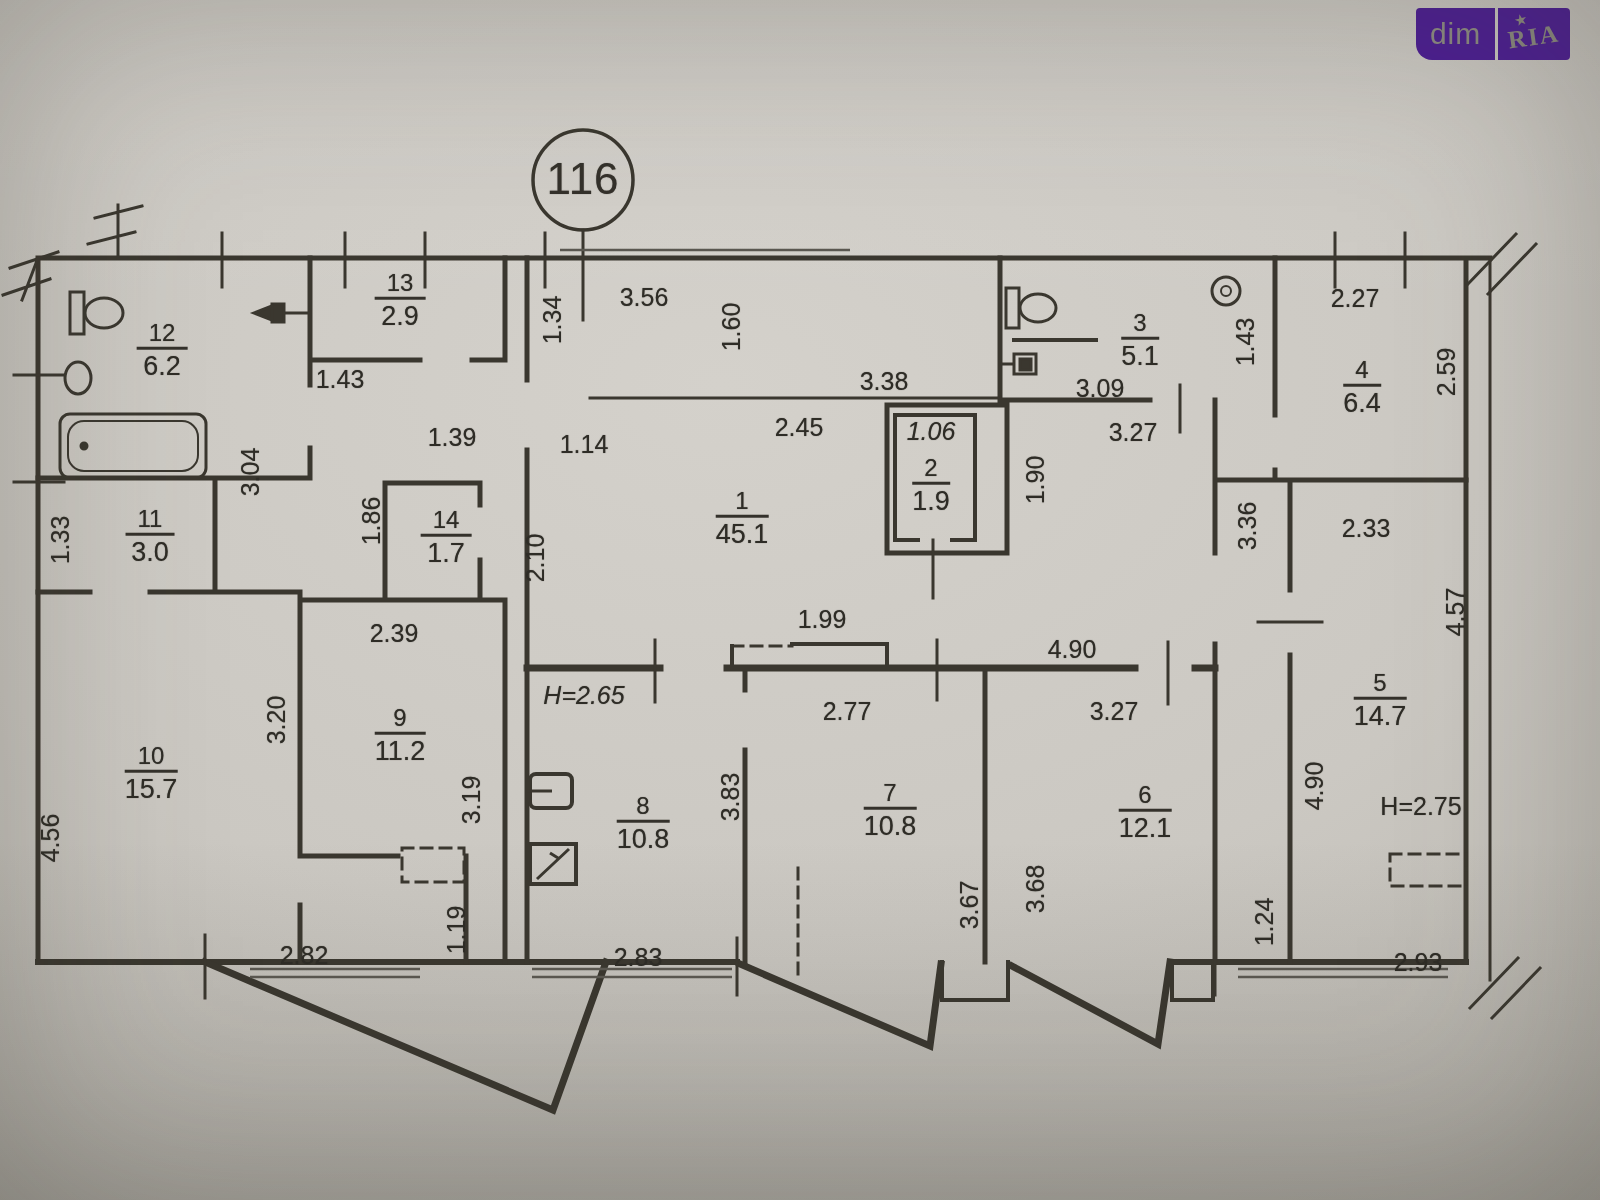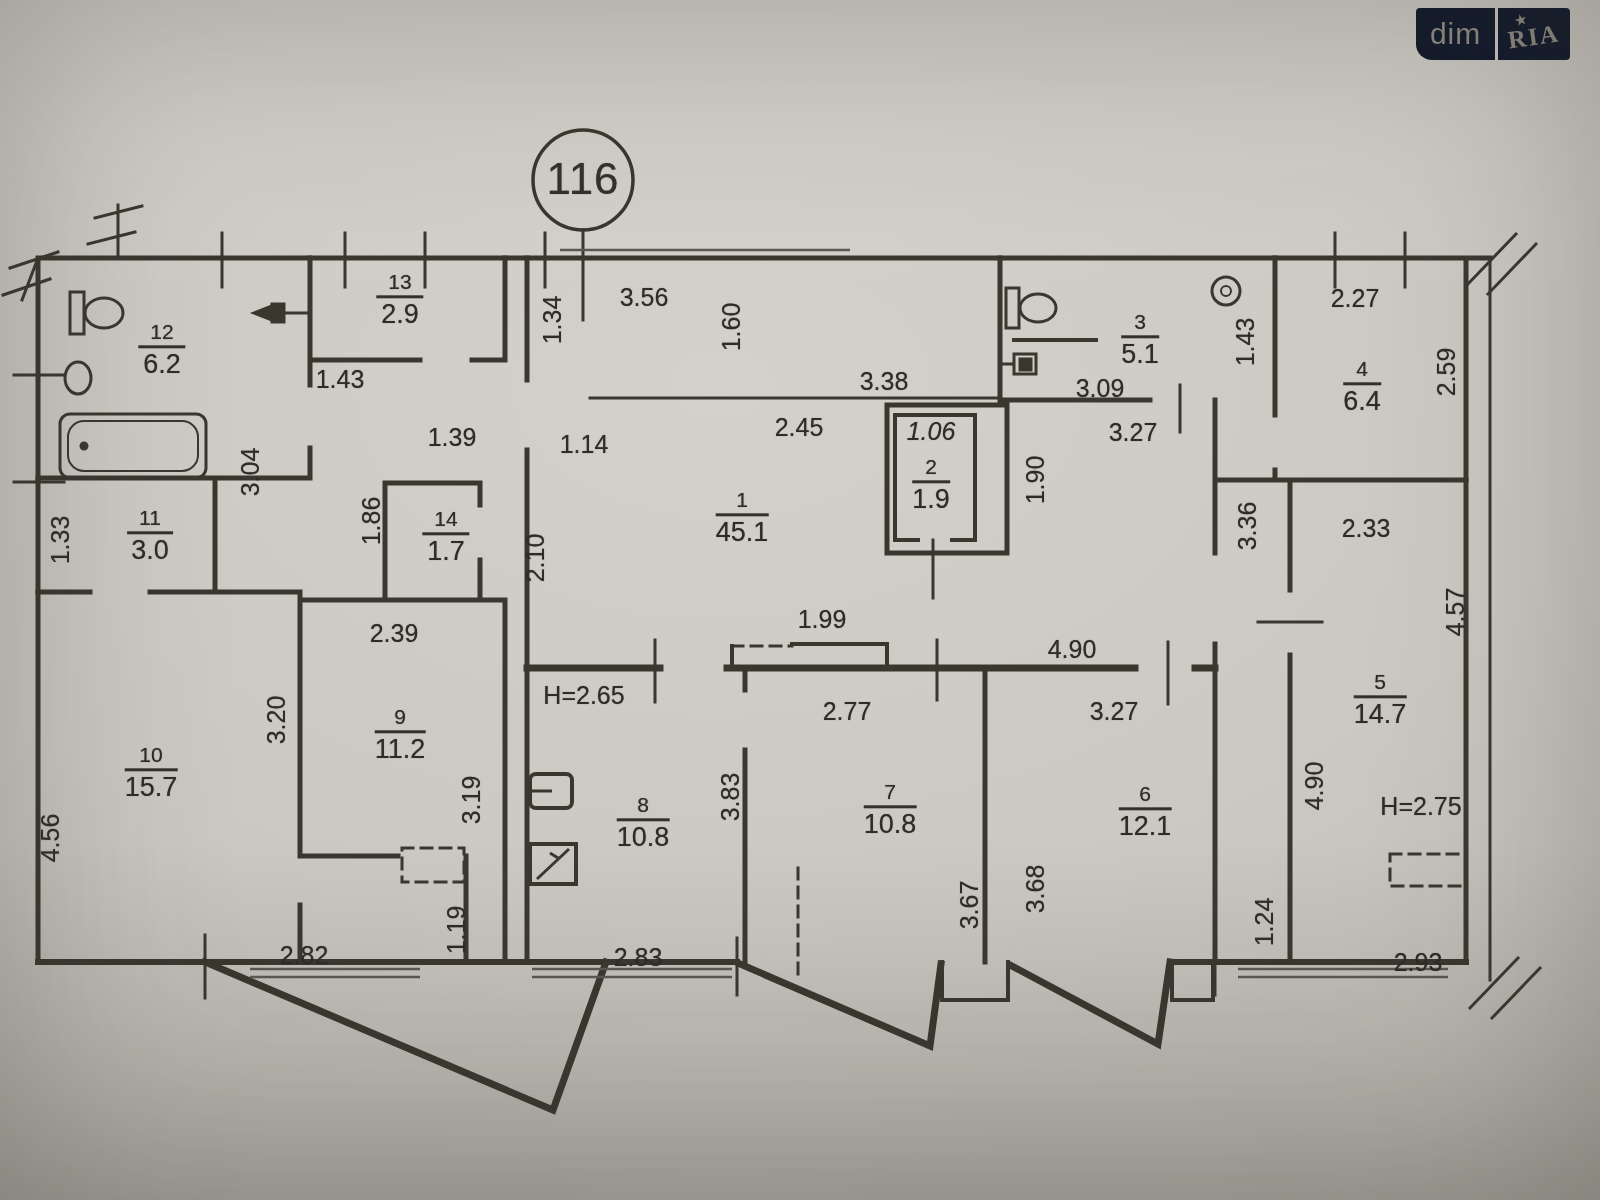--- a/index.html
+++ b/index.html
@@ -9,32 +9,32 @@
     background:
       linear-gradient(180deg, rgba(255,255,255,0.06) 0%, rgba(0,0,0,0) 28%, rgba(0,0,0,0) 70%, rgba(52,50,44,0.18) 100%),
       radial-gradient(135% 115% at 45% 32%, #d4d1cb 0%, #cbc8c2 40%, #c0bdb6 63%, #b0ada5 84%, #9e9b92 100%);
   }
   .photo{position:absolute;inset:0;}
   .vignette{position:absolute;inset:0;box-shadow:inset 0 0 220px rgba(60,57,50,0.33);pointer-events:none;}
   svg.plan{position:absolute;left:0;top:0;filter:blur(0.3px);}
   #labels{position:absolute;inset:0;}
   #labels > div{text-shadow:0 0 1px rgba(46,44,38,0.65);}
   .room-label{position:absolute;transform:translate(-50%,-50%);text-align:center;line-height:1.05;}
-  .rnum{display:block;font-size:21px;padding:0 12px 2px;border-bottom:3px solid #34312b;}
+  .rnum{display:block;font-size:24px;padding:0 12px 2px;border-bottom:3px solid #34312b;}
   .rarea{display:block;font-size:27px;padding-top:2px;}
   .dim{position:absolute;transform:translate(-50%,-50%);font-size:25px;white-space:nowrap;}
   .dim.v{transform:translate(-50%,-50%) rotate(-90deg);}
   .apt{
     position:absolute;left:583px;top:180px;transform:translate(-50%,-52%);
     font-size:44px;letter-spacing:1px;color:#34312b;text-shadow:0 0 1px rgba(46,44,38,0.6);
   }
   .logo{
     position:absolute;top:8px;right:30px;width:154px;height:52px;display:flex;gap:3px;
   }
-  .logo .cell{background:#0f172a;display:flex;align-items:center;justify-content:center;}
+  .logo .cell{background:#4c1d95;display:flex;align-items:center;justify-content:center;}
   .dim-cell{flex:1.1;border-radius:4px 0 0 16px;font-size:30px;color:#8f8d85;letter-spacing:1px;}
   .ria-cell{flex:1;border-radius:0 4px 4px 0;position:relative;}
   .ria-text{
     font-family:"Liberation Serif","DejaVu Serif",serif;font-weight:bold;font-size:25px;
     color:#8d8b82;letter-spacing:2px;transform:rotate(-8deg);display:inline-block;margin-top:6px;
   }
   .star{
     position:absolute;top:3px;left:16px;font-size:15px;color:#8d8b82;transform:rotate(-14deg);
   }
 </style>
@@ -227,21 +227,21 @@
       <div class="dim" style="left: 638px; top: 957px;">2.83</div>
       <div class="dim" style="left: 1418px; top: 962px;">2.93</div>
       <div class="dim" style="left: 847px; top: 711px;">2.77</div>
       <div class="dim" style="left: 1114px; top: 711px;">3.27</div>
       <div class="dim v" style="left: 730px; top: 797px;">3.83</div>
       <div class="dim v" style="left: 969px; top: 905px;">3.67</div>
       <div class="dim v" style="left: 1035px; top: 889px;">3.68</div>
       <div class="dim v" style="left: 1314px; top: 786px;">4.90</div>
       <div class="dim v" style="left: 1264px; top: 922px;">1.24</div>
       <div class="dim v" style="left: 50px; top: 838px;">4.56</div>
-      <div class="dim" style="left: 584px; top: 695px;">H=2.65</div>
+      <div class="dim" style="left: 584px; top: 695px; font-style: italic;">H=2.65</div>
       <div class="dim" style="left: 1421px; top: 806px;">H=2.75</div>
     </div>
 
   <div class="apt">116</div>
 
   <div class="logo">
     <div class="cell dim-cell">dim</div>
     <div class="cell ria-cell">
       <span class="star">★</span>
       <span class="ria-text">RIA</span>

